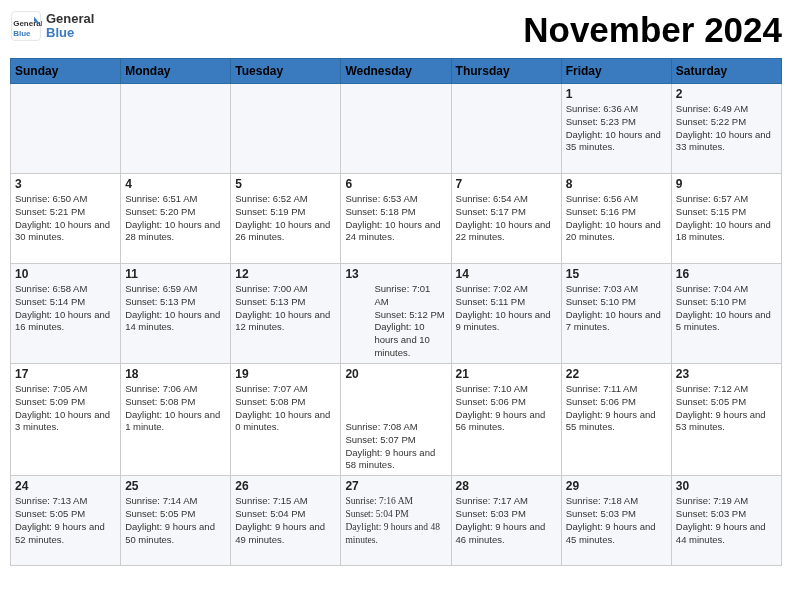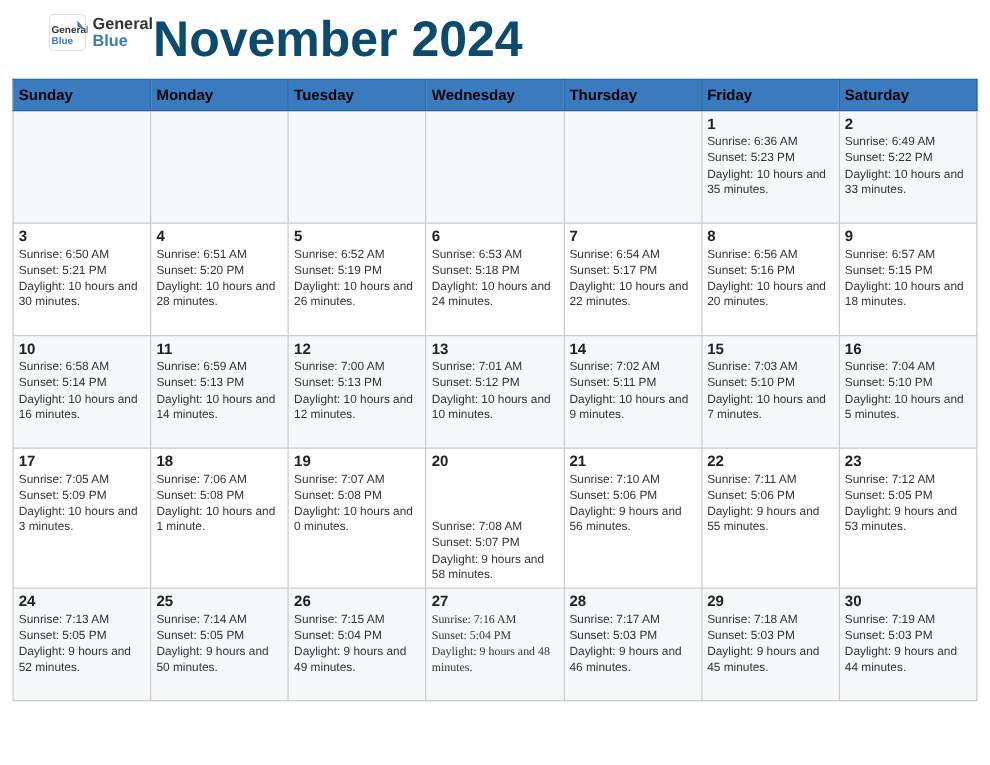--- a/index.html
+++ b/index.html
@@ -5,40 +5,40 @@
     * { box-sizing: border-box; margin: 0; padding: 0; }
     body {
       font-family: Arial, sans-serif;
       background: #fff;
       width: 792px;
       min-height: 612px;
       padding: 10px;
     }
     .header {
       display: flex;
+      justify-content: space-between;
       align-items: flex-start;
       margin-bottom: 8px;
-      margin-left: 28px;
     }
     .logo {
       display: flex;
       align-items: center;
       gap: 4px;
     }
     .logo-icon {
       width: 32px;
       height: 32px;
     }
     .title-block {
       text-align: right;
     }
     .title-block h1 {
-      font-size: 40px;
+      font-size: 35px;
       font-weight: bold;
-      color: #0c4a6e;
+      color: #000000;
     }
     .title-block h2 {
       font-size: 15px;
       font-weight: normal;
       color: #444;
     }
     .calendar {
       width: 100%;
       border-collapse: collapse;
       table-layout: fixed;
@@ -193,21 +193,21 @@
 Daylight: 10 hours and 14 minutes.</div>
         </td>
         <td>
           <span class="day-num">12</span>
           <div class="day-info" style="white-space: pre-line;">Sunrise: 7:00 AM
 Sunset: 5:13 PM
 Daylight: 10 hours and 12 minutes.</div>
         </td>
         <td>
           <span class="day-num">13</span>
-          <div class="day-info" style="white-space: pre-line;">Sunrise: 7:01 AM
+          <div class="day-info" style="white-space: pre-line; margin-left: 29px;">Sunrise: 7:01 AM
 Sunset: 5:12 PM
 Daylight: 10 hours and 10 minutes.</div>
         </td>
         <td>
           <span class="day-num">14</span>
           <div class="day-info" style="white-space: pre-line;">Sunrise: 7:02 AM
 Sunset: 5:11 PM
 Daylight: 10 hours and 9 minutes.</div>
         </td>
         <td>

